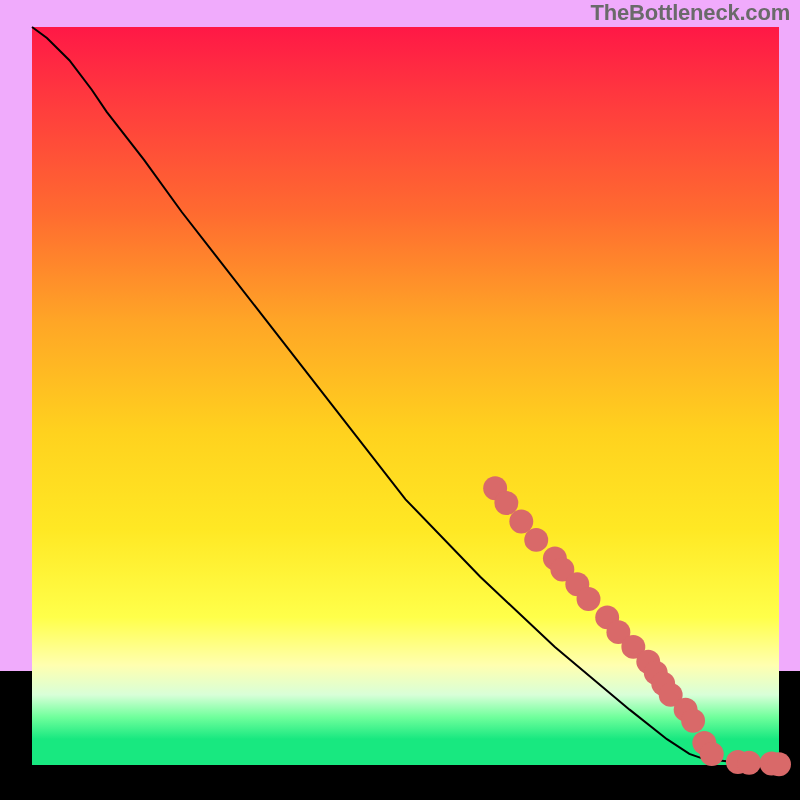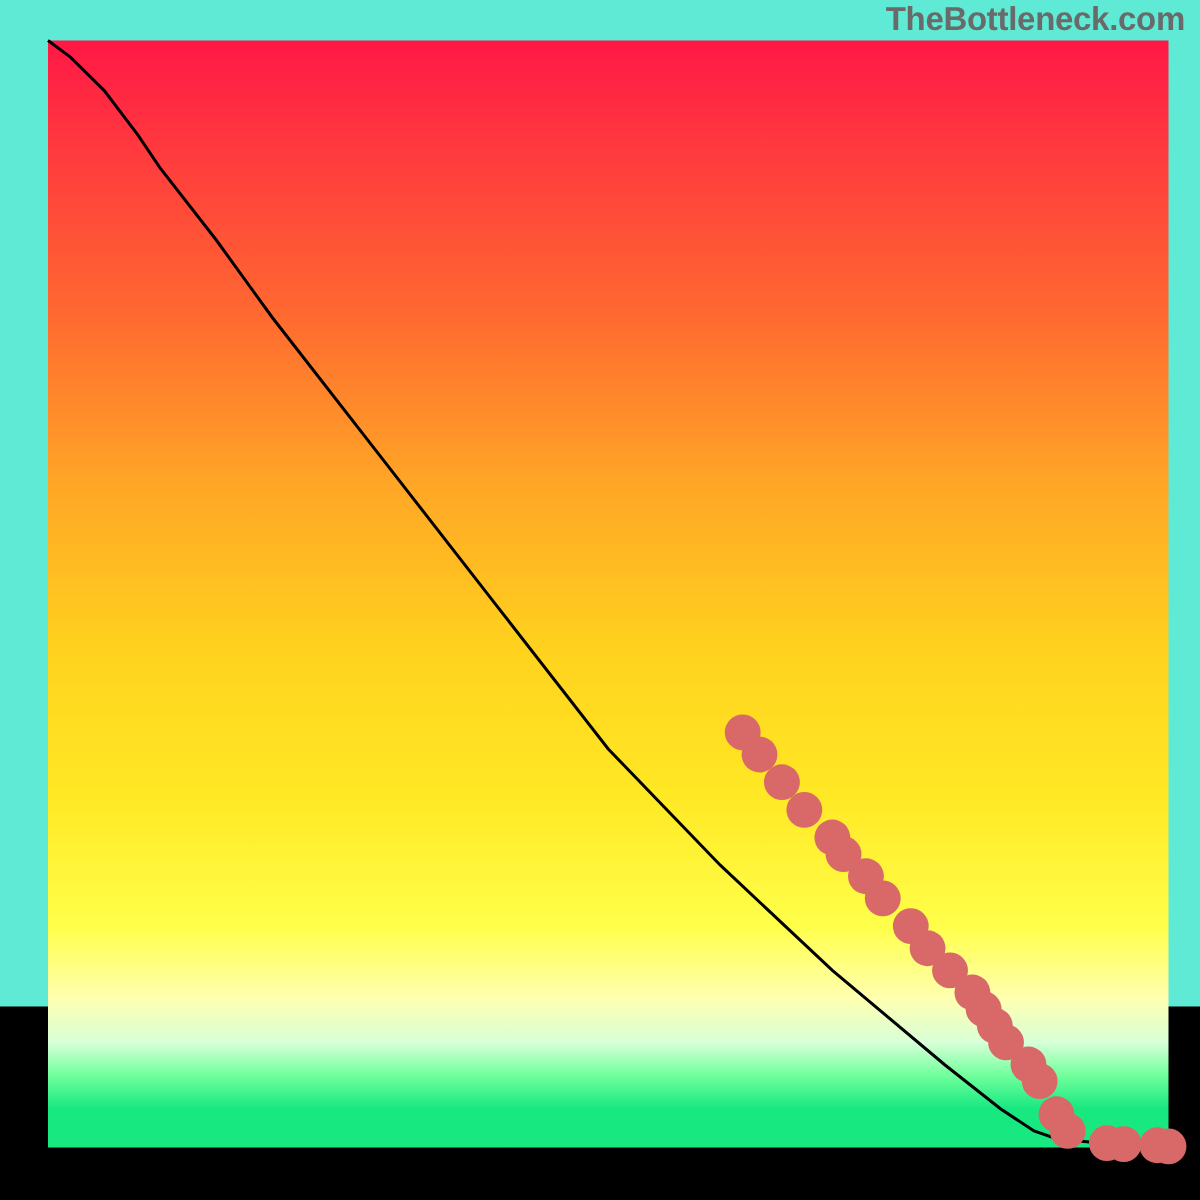--- a/index.html
+++ b/index.html
@@ -10,21 +10,21 @@
     overflow: hidden;
     background: #000;
     font-family: Arial, Helvetica, sans-serif;
   }
   .frame {
     position: absolute;
     left: 0;
     top: 0;
     width: 800px;
     height: 671px;
-    background: #5eead4;
+    background: #f0abfc;
   }
   .watermark {
     position: absolute;
     top: 0;
     right: 10px;
     color: #6a6a6a;
     font-size: 22px;
     font-weight: 600;
     letter-spacing: -0.2px;
   }

